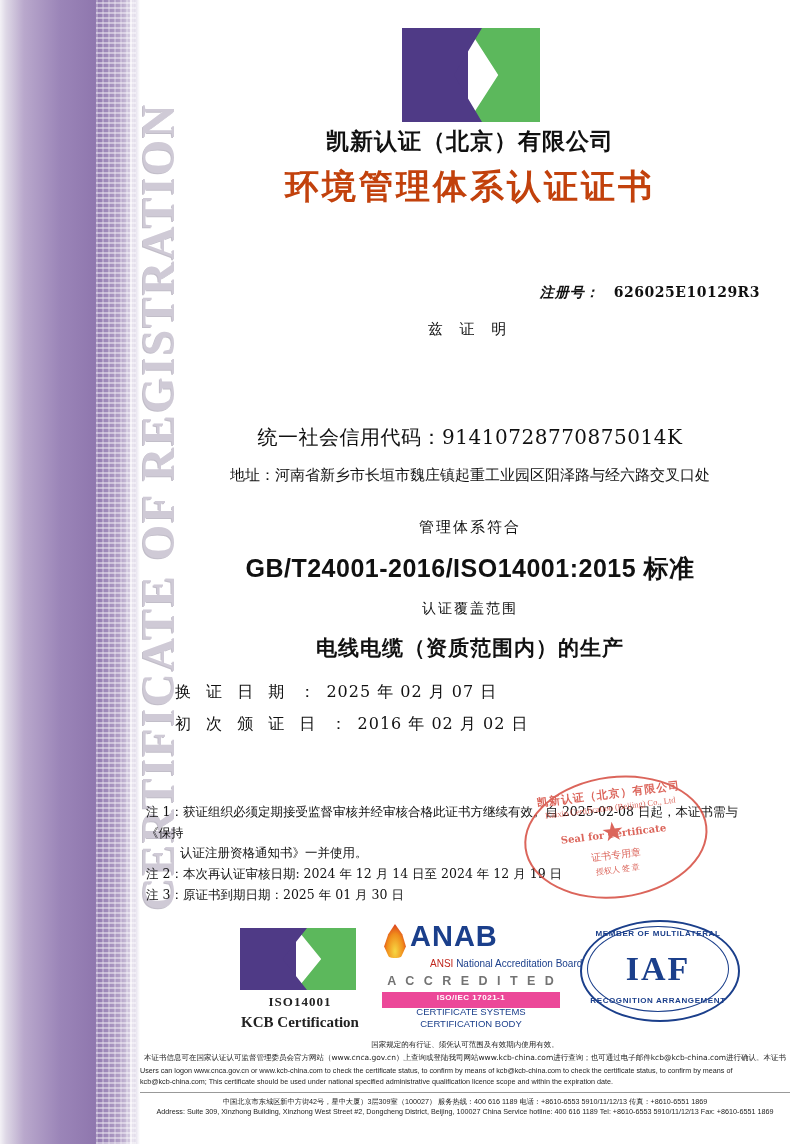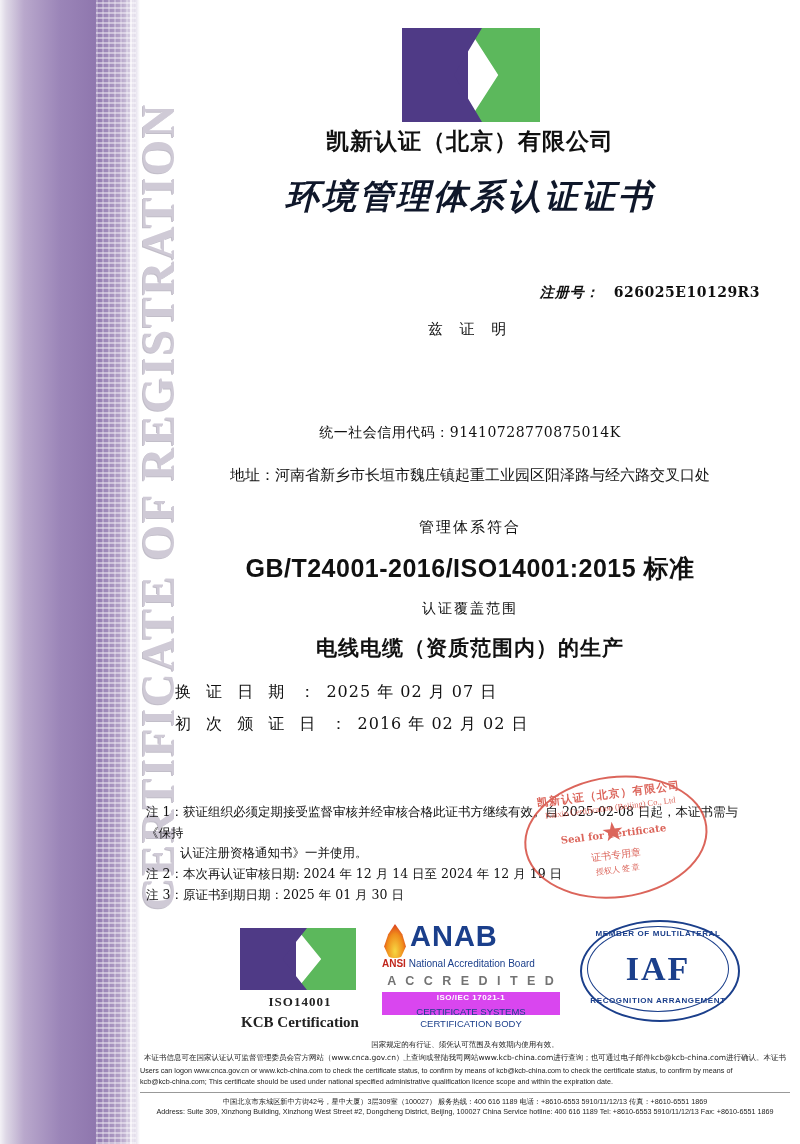--- a/index.html
+++ b/index.html
@@ -95,29 +95,28 @@
     width: 660px;
     text-align: center;
     font-family: "DejaVu Serif", "Liberation Serif", serif;
     font-size: 23px;
     font-weight: bold;
     color: #111;
     letter-spacing: 1px;
   }
   .cert-title {
     position: absolute;
-    left: 140px; top: 174px;
+    left: 140px; top: 164px;
     width: 660px;
     text-align: center;
     font-family: "DejaVu Serif", "Liberation Serif", serif;
     font-size: 34px;
     font-weight: bold;
-    color: #0f172a;
+    color: #c2410c;
     letter-spacing: 3px;
-    font-style: italic;
   }
 
   .reg-no {
     position: absolute;
     left: 400px; top: 284px;
     width: 360px;
     text-align: right;
     font-family: "DejaVu Serif", "Liberation Serif", serif;
     font-size: 14px;
     font-weight: bold;
@@ -146,21 +145,21 @@
     font-weight: bold;
     color: #111;
     letter-spacing: 3px;
   }
   .credit-code {
     position: absolute;
     left: 140px; top: 424px;
     width: 660px;
     text-align: center;
     font-family: "DejaVu Serif", "Liberation Serif", serif;
-    font-size: 14px;
+    font-size: 20px;
     color: #111;
     letter-spacing: .5px;
   }
   .address {
     position: absolute;
     left: 140px; top: 466px;
     width: 660px;
     text-align: center;
     font-family: "DejaVu Serif", "Liberation Serif", serif;
     font-size: 15px;
@@ -318,29 +317,29 @@
   }
   .anab .name {
     position: absolute; left: 30px; top: 2px;
     font-family: "Liberation Sans", sans-serif; font-size: 29px; font-weight: bold;
     letter-spacing: 1px; color: #1b3f8b;
   }
   .anab .sub {
     position: absolute; left: 2px; top: 40px; width: 180px;
     font-family: "Liberation Sans", sans-serif; font-size: 10px; color: #1b3f8b; white-space: nowrap;
   }
-  .anab .sub .red { color: #c0261c; font-weight: bold; }
+  .anab .sub .red { color: #c0261c; font-weight: normal; margin-left: 48px; }
   .anab .accredited {
     position: absolute; left: 2px; top: 56px; width: 180px; text-align: center;
     font-family: "Liberation Sans", sans-serif; font-size: 12.5px; font-weight: bold;
     color: #737373; letter-spacing: 3px;
   }
   .anab .bar {
-    position: absolute; left: 2px; top: 74px; width: 178px; height: 23px;
-    background: #d946ef; color: #fff;
+    position: absolute; left: 2px; top: 74px; width: 178px; height: 16px;
+    background: #ec4899; color: #fff;
     font-family: "Liberation Sans", sans-serif; font-size: 8px; font-weight: bold;
     text-align: center; line-height: 11px; letter-spacing: .5px;
   }
   .anab .ms {
     position: absolute; left: 2px; top: 88px; width: 178px; text-align: center;
     font-family: "Liberation Sans", sans-serif; font-size: 9.5px; color: #1b3f8b; line-height: 1.25;
   }
 
   
   .iaf { position: absolute; left: 400px; top: 2px; width: 160px; height: 100px; }

